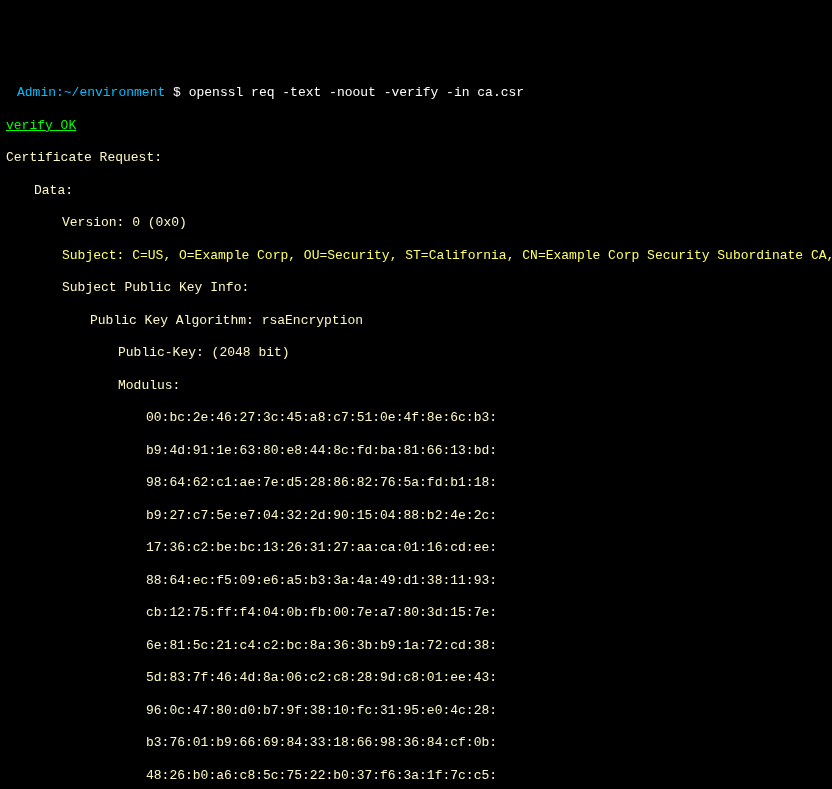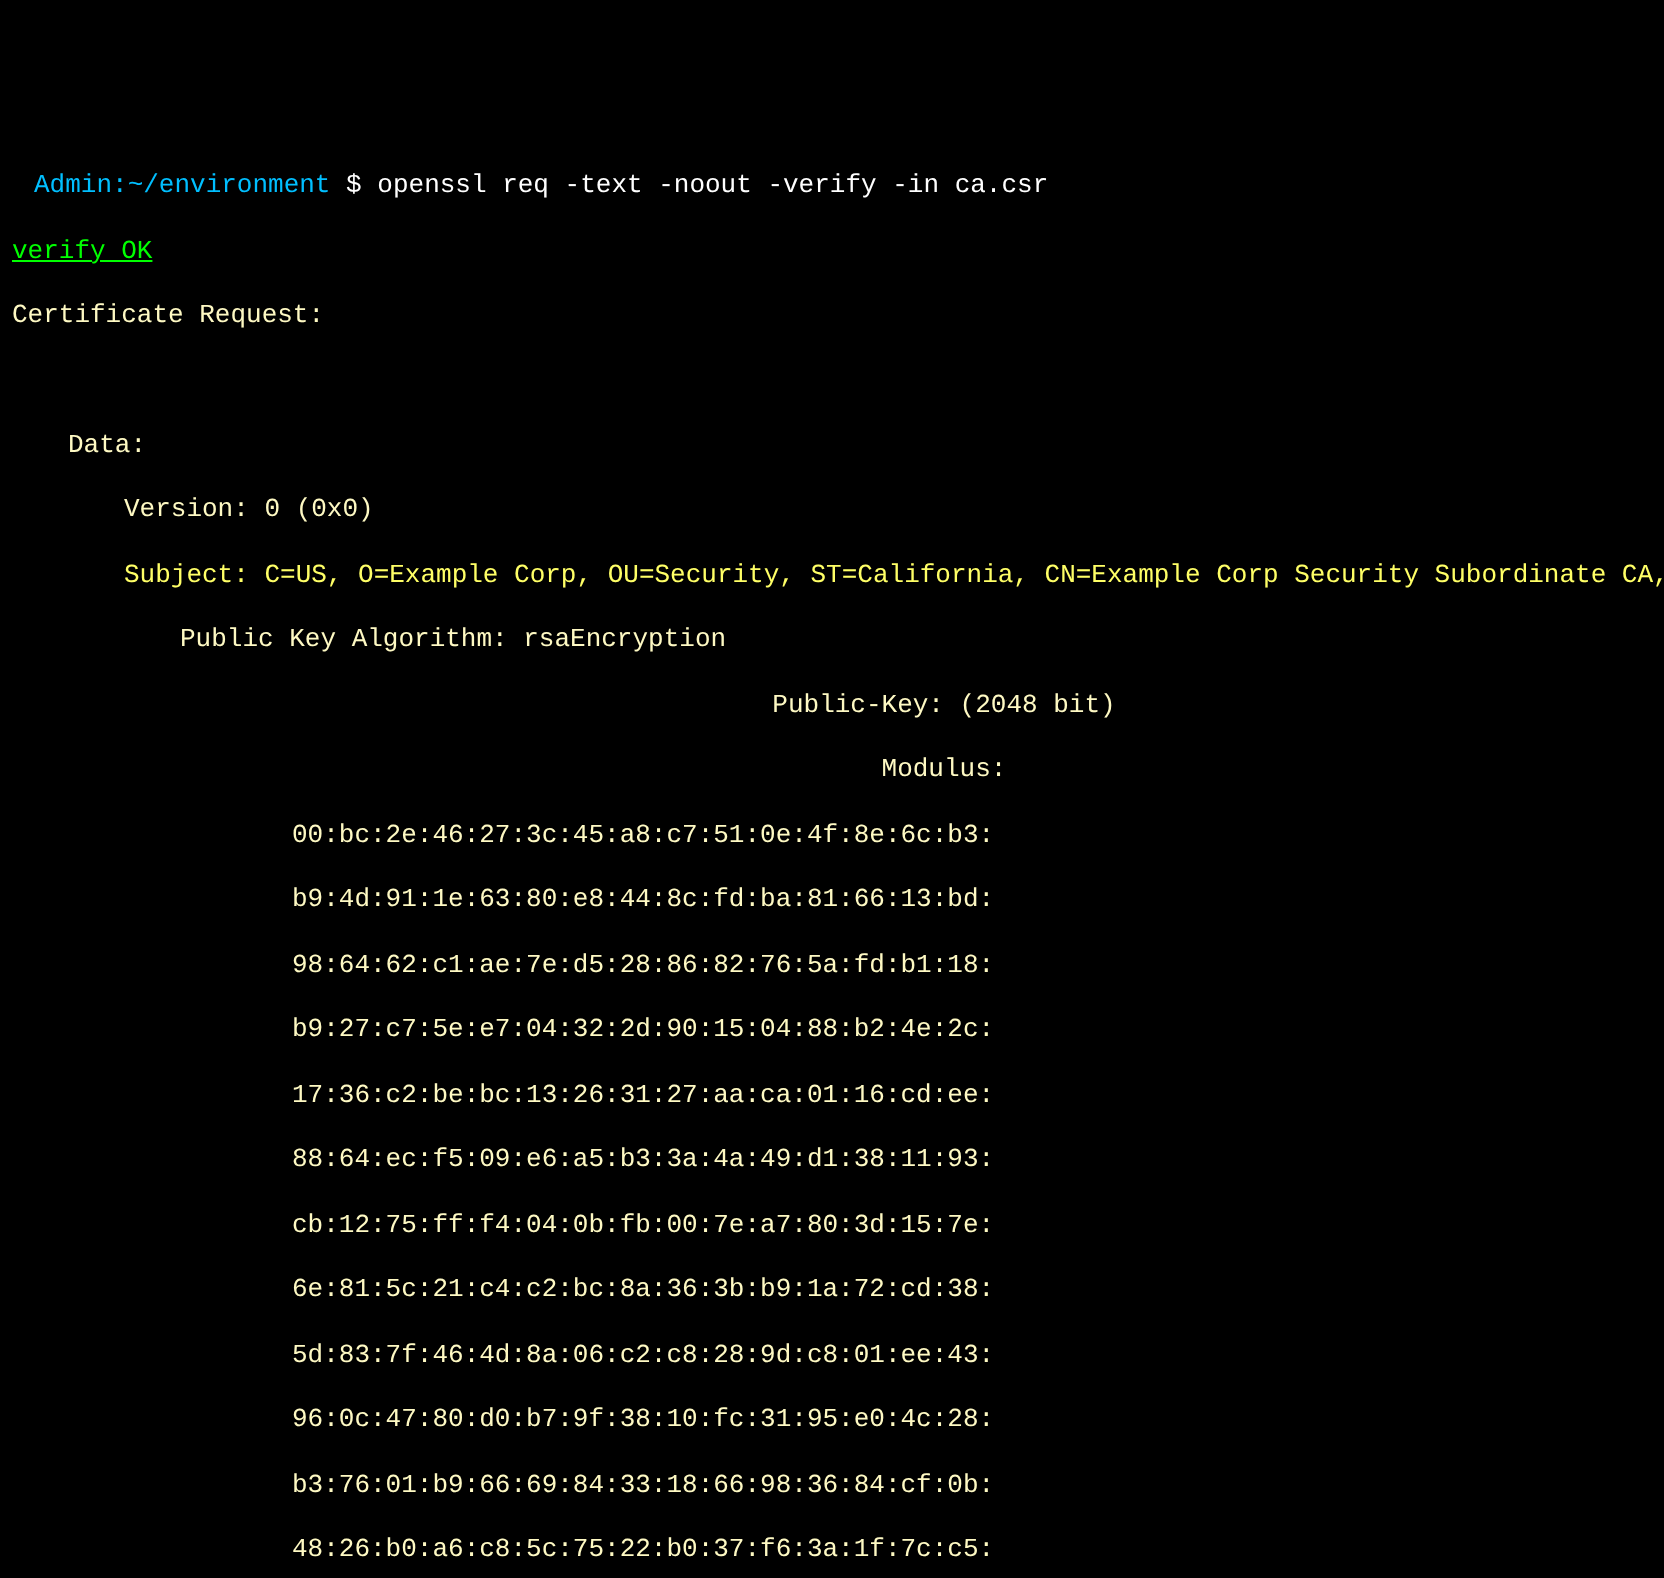--- a/index.html
+++ b/index.html
@@ -35,38 +35,39 @@
     .verify-ok {
       color: #00ff00;
       text-decoration: underline;
     }
     .subject-line {
       color: #ffff66;
     }
     .output {
       color: #fef9c3;
     }
-    .ind1 { padding-left: 28px; margin-top: 32px; }
+    .ind1 { padding-left: 28px; }
     .ind2 { padding-left: 56px; }
     .ind3 { padding-left: 84px; }
-    .ind4 { padding-left: 112px; text-align: center; }
+    .ind4 { padding-left: 112px; }
     .modline { padding-left: 140px; }
   </style>
 </head>
 <body>
 
 
 
 <div>
 <div><span class="prompt-admin">Admin:</span><span class="prompt-path">~/environment</span> <span class="prompt-dollar">$</span> <span class="command">openssl req -text -noout -verify -in ca.csr</span></div>
 <div class="verify-ok">verify OK</div>
 <div class="output">Certificate Request:</div>
 <div class="output ind1">Data:</div>
 <div class="output ind2">Version: 0 (0x0)</div>
 <div class="subject-line ind2">Subject: C=US, O=Example Corp, OU=Security, ST=California, CN=Example Corp Security Subordinate CA, L=Anaheim</div>
+<div class="output ind2">Subject Public Key Info:</div>
 <div class="output ind3">Public Key Algorithm: rsaEncryption</div>
 <div class="output ind4">Public-Key: (2048 bit)</div>
 <div class="output ind4">Modulus:</div>
 <div class="output modline">00:bc:2e:46:27:3c:45:a8:c7:51:0e:4f:8e:6c:b3:</div>
 <div class="output modline">b9:4d:91:1e:63:80:e8:44:8c:fd:ba:81:66:13:bd:</div>
 <div class="output modline">98:64:62:c1:ae:7e:d5:28:86:82:76:5a:fd:b1:18:</div>
 <div class="output modline">b9:27:c7:5e:e7:04:32:2d:90:15:04:88:b2:4e:2c:</div>
 <div class="output modline">17:36:c2:be:bc:13:26:31:27:aa:ca:01:16:cd:ee:</div>
 <div class="output modline">88:64:ec:f5:09:e6:a5:b3:3a:4a:49:d1:38:11:93:</div>
 <div class="output modline">cb:12:75:ff:f4:04:0b:fb:00:7e:a7:80:3d:15:7e:</div>

